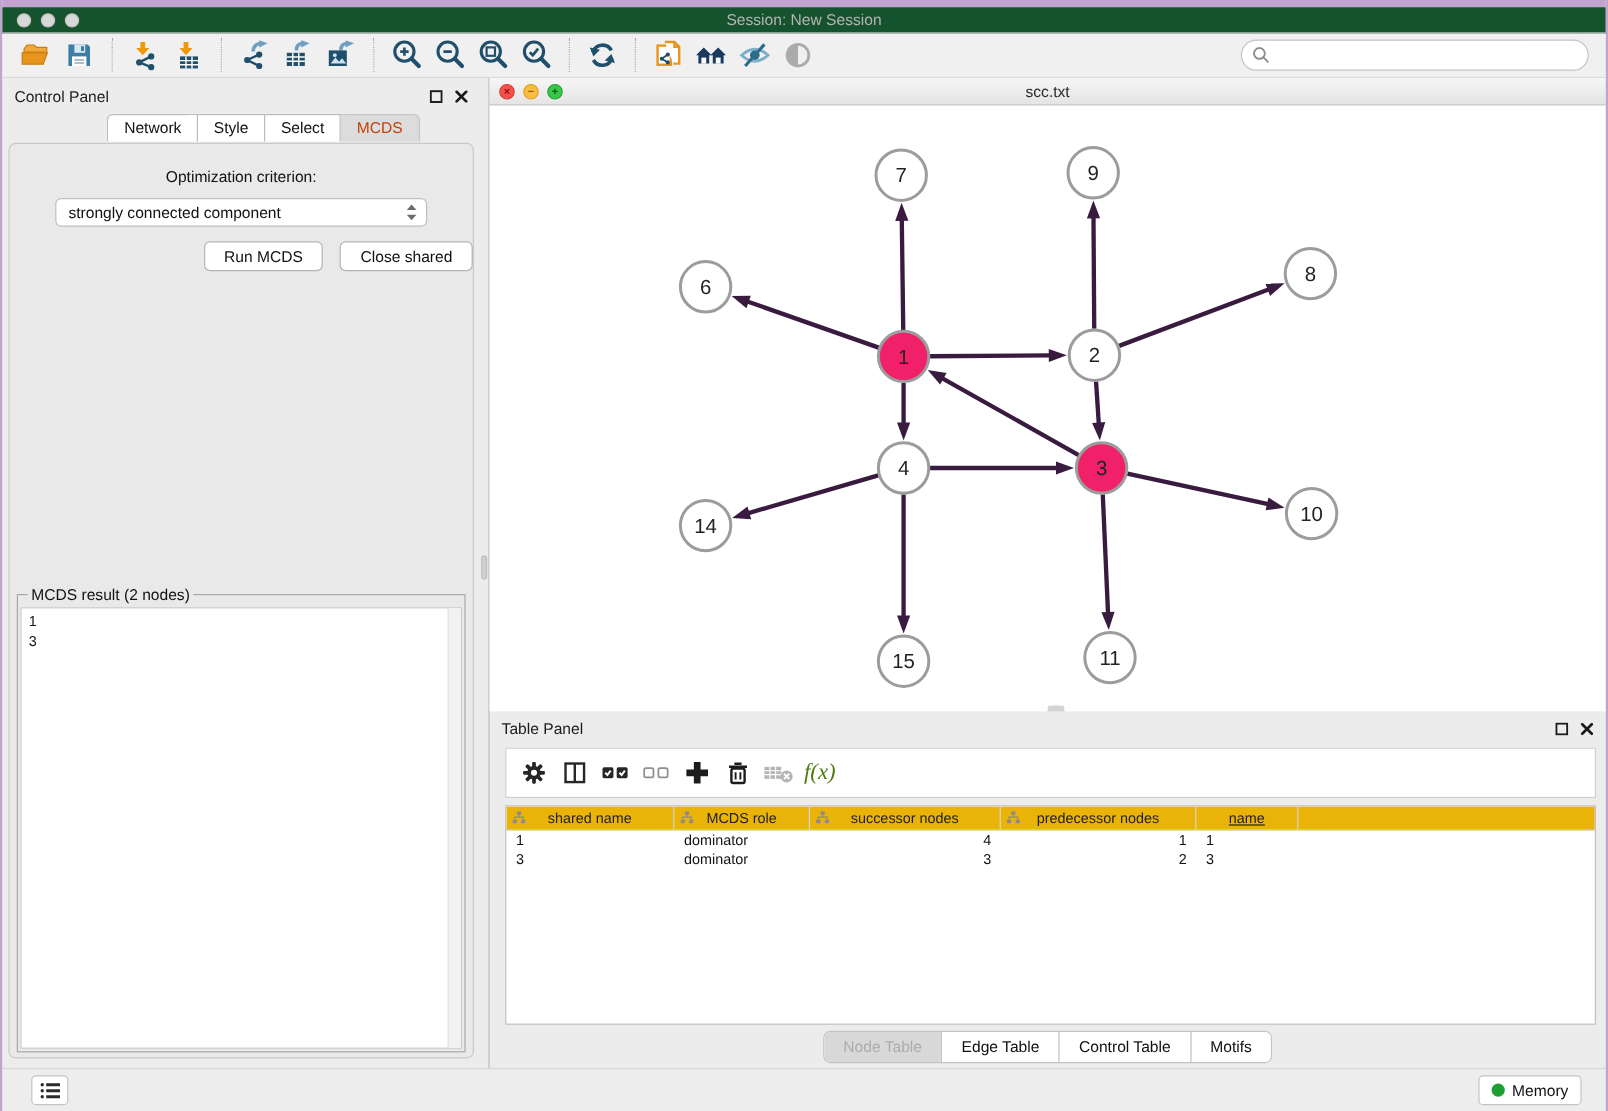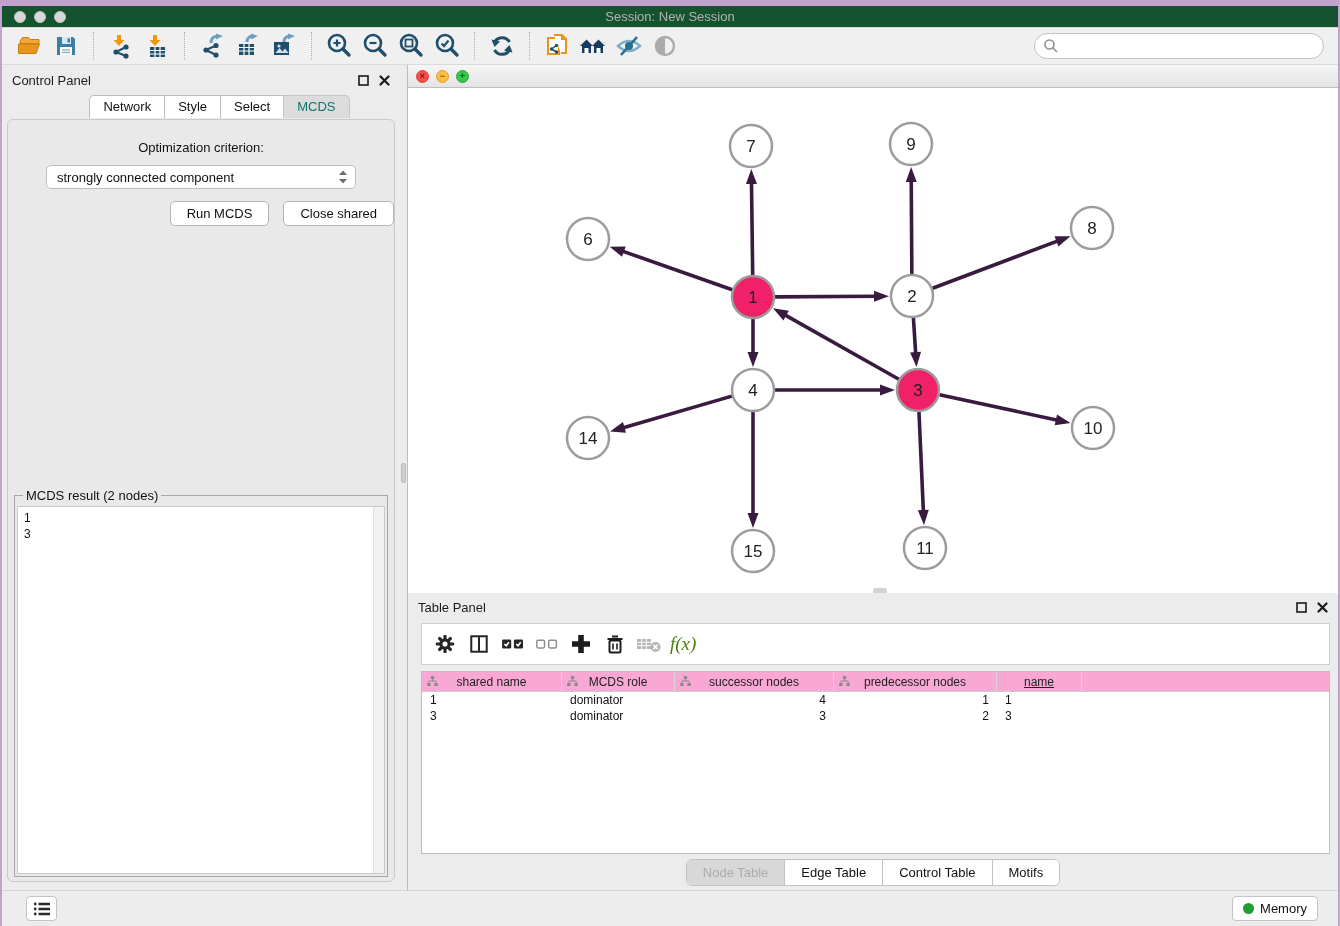--- a/index.html
+++ b/index.html
@@ -29,21 +29,21 @@
   .v-grip { position:absolute; top:398px; left:1px; width:5px; height:20px; background:#CFCFCF;
             border:1px solid #BDBDBD; border-radius:2px; }
   .panel-header { height:30px; flex:none; display:flex; align-items:center; padding:0 10px; }
   .panel-header .ph-title { font-size:13px; color:#1c1c1c; }
   .ph-icons { margin-left:auto; display:flex; align-items:center; gap:10px; }
   .cp-tabs { height:24px; flex:none; display:flex; justify-content:center; align-items:flex-start;padding-left:36px; }
   .cp-tab { font-size:13px; padding:3px 13px 4px; background:#fff; border:1px solid #BDBDBD;
             border-bottom:none; color:#111; margin-right:-1px; }
   .cp-tab:first-child { border-top-left-radius:5px; }
   .cp-tab:last-child { border-top-right-radius:5px; }
-  .cp-tab.selected { background:#DCDCDC; color:#0f766e; border-color:#C6C6C6; border-top-right-radius:5px; }
+  .cp-tab.selected { background:#DCDCDC; color:#c2410c; border-color:#C6C6C6; border-top-right-radius:5px; }
   .cp-body { flex:1; margin:0 5px 8px; border:1px solid #C9C9C9; border-radius:6px; background:#E9E9E9;
              display:flex; flex-direction:column; min-height:0; }
   .opt-label { text-align:center; font-size:13px; color:#111; margin-top:20px; }
   .dropdown { width:310px; height:24px; margin:10px auto 0; background:#fff; border:1px solid #BFBFBF;
               border-radius:5px; display:flex; align-items:center; padding:0 6px 0 10px; }
   .dropdown .dd-text { flex:1; font-size:13px; color:#111; }
   .btn-row { display:flex; justify-content:flex-end; gap:14px; margin-top:12px; }
   .pbtn { background:#fff; border:1px solid #B5B5B5; border-radius:5px; font-size:13px; color:#111;
           padding:4px 16px; font-family:inherit; }
   .result-box { margin:auto 6px 4px; height:382px; border:1px solid #A8A8A8; background:#E9E9E9;
@@ -68,21 +68,21 @@
   .canvas-grip { position:absolute; bottom:0; left:50%; width:14px; height:5px; background:#D4D4D4;
                  border-radius:2px 2px 0 0; }
   
   .table-panel { flex:1; background:#ECECEC; display:flex; flex-direction:column; min-height:0; }
   .table-panel .panel-header { height:28px; }
   .tbl-toolbar { margin:2px 8px 0 13px; height:42px; flex:none; background:#fff; border:1px solid #CFCFCF;
                  display:flex; align-items:center; padding:0 6px; }
   .tt-btn { width:34px; height:34px; display:flex; align-items:center; justify-content:center; }
   .fx-label { font-family:"Liberation Serif", serif; font-style:italic; font-size:19px; color:#4d7c0f; margin-left:4px; }
   .tbl-wrap { margin:6px 8px 0 13px; flex:1; background:#fff; border:1px solid #BFBFBF; overflow:hidden; min-height:0; }
-  .tbl-header { display:flex; height:20px; background:#f9a8d4; border-bottom:1px solid #CDCDCD; }
+  .tbl-header { display:flex; height:20px; background:#eab308; border-bottom:1px solid #CDCDCD; }
   .th-cell { position:relative; border-right:1px solid #D6D6D6; display:flex; align-items:center;
              justify-content:center; font-size:12px; color:#222; flex:none; }
   .th-cell .tree-ic { position:absolute; left:5px; top:4px; }
   .tbl-row { display:flex; height:16px; }
   .td-cell { font-size:12px; color:#111; flex:none; overflow:hidden; white-space:nowrap; padding:0 8px; line-height:16px; }
   .bottom-tabs { height:36px; flex:none; display:flex; align-items:center; justify-content:center; }
   .bt-group { display:inline-flex; border:1px solid #C2C2C2; border-radius:6px; overflow:hidden; background:#fff; }
   .bt-tab { font-size:13px; padding:5px 16px; color:#111; border-left:1px solid #C2C2C2; background:#fff; }
   .bt-tab:first-child { border-left:none; }
   .bt-tab.selected { background:#D8D8D8; color:#ACACAC; }
@@ -303,20 +303,21 @@
     </div>
 
     <div class="right-area">
       <div class="net-window">
         <div class="net-titlebar">
           <div class="mac-group">
             <div class="mac red">×</div>
             <div class="mac yellow">−</div>
             <div class="mac green">+</div>
           </div>
+          <div class="net-title">scc.txt</div>
         </div>
         <div class="net-canvas">
           <svg width="934" height="505" viewBox="0 0 934 505">
               <line x1="344.7086348276299" y1="187.0019294860588" x2="343.4635355014978" y2="92.99693036308828" stroke="#3A1B40" stroke-width="3.6"></line>
               <polygon points="343.3046090438414,80.99798281002944 349.0027847443972,95.92382595826047 338.0037494874266,96.06950854444551" fill="#3A1B40"></polygon>
               <line x1="324.2449403778676" y1="201.7042820722201" x2="213.01941303521065" y2="162.60682397601343" stroke="#3A1B40" stroke-width="3.6"></line>
               <polygon points="201.69847142313844,158.6273414699517 217.67357792017367,158.41292969699577 214.02571895628375,168.79045950806199" fill="#3A1B40"></polygon>
               <line x1="366.9995649035371" y1="208.86163795658152" x2="469.0006921989183" y2="208.2201214327112" stroke="#3A1B40" stroke-width="3.6"></line>
               <polygon points="481.0004548735749,208.14465122721023 466.0353420411088,213.73888020997074 465.9661610193995,202.73909775820218" fill="#3A1B40"></polygon>
               <line x1="345" y1="231" x2="345" y2="267" stroke="#3A1B40" stroke-width="3.6"></line>

